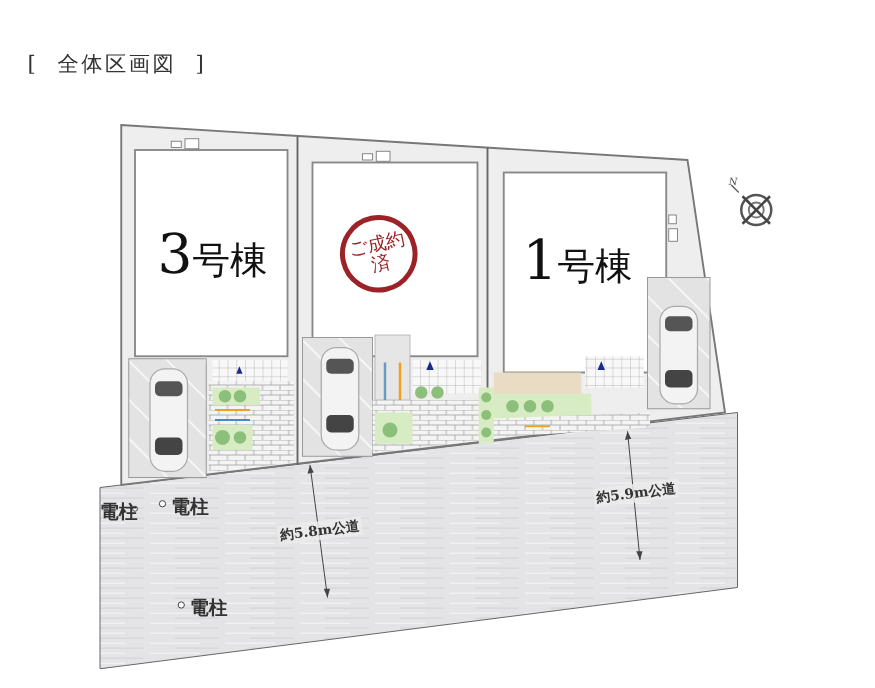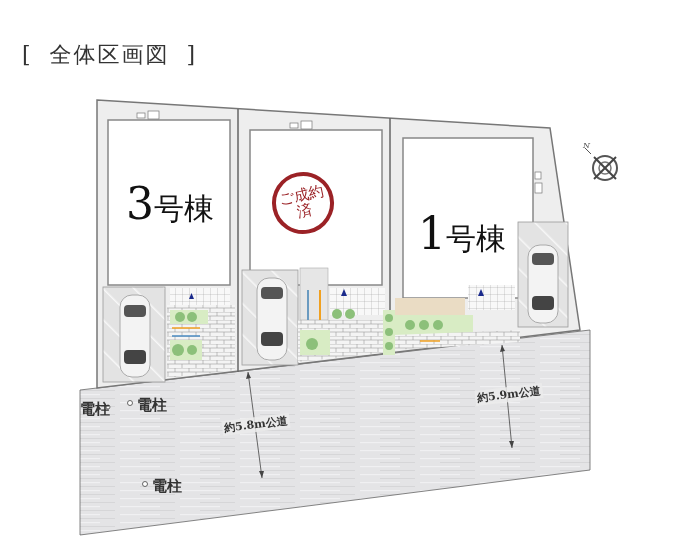--- a/index.html
+++ b/index.html
@@ -1,19 +1,19 @@
 <!DOCTYPE html>
 <html><head>
   <meta charset="utf-8">
   <style>
     html, body { margin: 0; padding: 0; background: #ffffff; }
     body { width: 700px; height: 550px; position: relative; overflow: hidden;
            font-family: "DejaVu Serif", "Liberation Serif", serif; }
     .title {
-      position: absolute; left: 14px; top: 40px; font-size: 22px; color: #333;
+      position: absolute; left: 14px; top: 40px; font-size: 17px; color: #333;
       letter-spacing: 2px; font-family: "DejaVu Serif", serif;
     }
     .title .br { margin: 0 8px; }
     svg.plan { position: absolute; left: 0; top: 0; }
     .lbl { position: absolute; font-family: "DejaVu Serif", serif; color: #111; }
     .house-label { font-size: 38px; line-height: 1; text-align: center; }
     .house-label .num { font-size: 44px; }
     .house-label .kj { font-size: 30px; }
     .road-label { font-size: 11px; font-weight: bold; color: #333; background: rgba(235,235,235,0.85); padding: 0 2px; }
     .pole-label { font-size: 15px; font-weight: bold; color: #333; }
@@ -146,21 +146,21 @@
 
   <circle cx="108" cy="407" r="2" fill="#fff" stroke="#444" stroke-width="0.8"></circle>
   <circle cx="130" cy="403" r="2.5" fill="#fff" stroke="#444" stroke-width="0.8"></circle>
   <circle cx="145" cy="484" r="2.5" fill="#fff" stroke="#444" stroke-width="0.8"></circle>
   <text x="583" y="148" font-size="8" fill="#555" font-style="italic" font-family="DejaVu Serif, serif">N</text>
 </svg>
 
 <div class="lbl house-label" style="left:126px; top:182px;">
   <span class="num">3</span><span class="kj">号棟</span>
 </div>
-<div class="lbl house-label" style="left:418px; top:212px;">
+<div class="lbl house-label" style="left:418px; top:187px;">
   <span class="num">1</span><span class="kj">号棟</span>
 </div>
 
 <div class="stamp">
   <span>ご成約</span>
   <span>済</span>
 </div>
 
 <div class="lbl road-label" style="left:222px; top:417px; transform:rotate(-7deg);">約5.8m公道</div>
 <div class="lbl road-label" style="left:475px; top:387px; transform:rotate(-7deg);">約5.9m公道</div>

